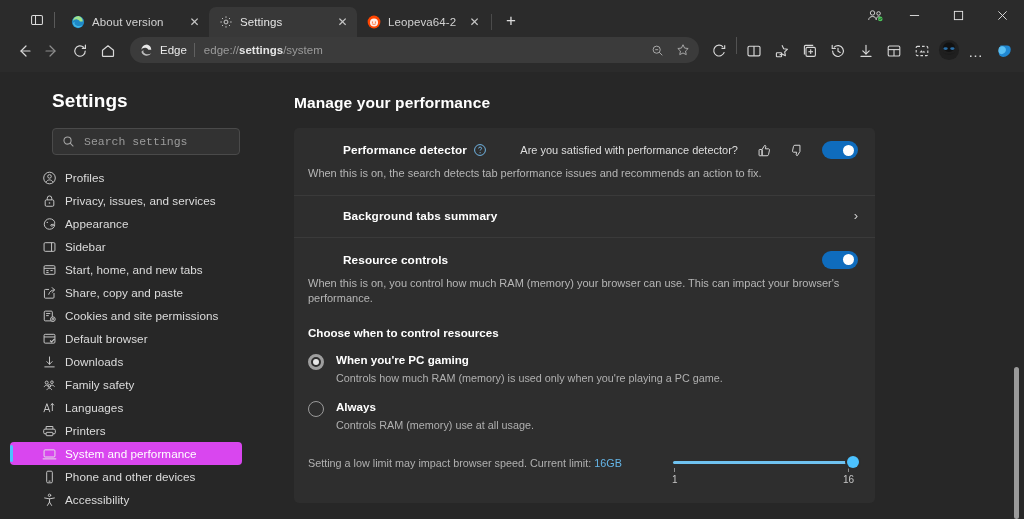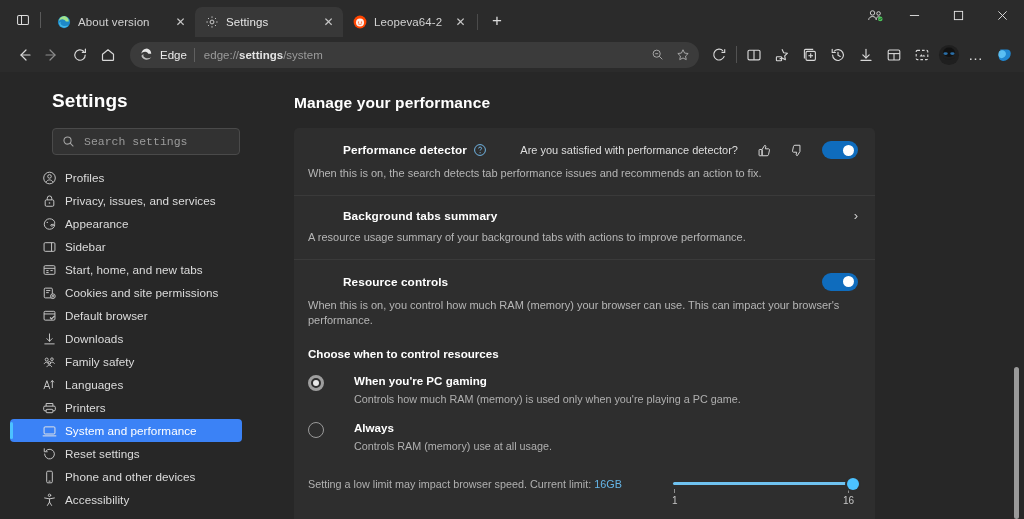--- a/index.html
+++ b/index.html
@@ -23,21 +23,21 @@
     left: 0; top: 0; right: 0; bottom: 0;
     display: flex; flex-direction: column;
   }
 
   
   .tabstrip {
     height: 37px;
     background: #2b2b2b;
     display: flex; align-items: flex-end;
     position: relative;
-    padding-left: 10px;
+    padding-left: 24px;
   }
   .tabstrip-bgfill {
     position:absolute; left:0; right:0; top:0; bottom:0;
     background:#2b2b2b;
     z-index:0;
   }
   .tabstrip > * { position: relative; z-index: 1; }
 
   .tabs-btn {
     width: 26px; height: 26px;
@@ -98,21 +98,21 @@
   .copilot-pill {
     width: 34px; height: 31px;
     display: flex; align-items: center; justify-content: center;
     position: relative;
   }
 
   
   .toolbar {
     height: 35px;
     background: #2b2b2b;
-    display: flex; align-items: center;
+    display: flex; align-items: flex-start;
     padding: 0 6px 0 10px;
     gap: 0;
   }
   .tb-btn {
     width: 28px; height: 28px; flex: none;
     display: flex; align-items: center; justify-content: center;
     border-radius: 5px; color: #d8d8d8;
   }
 
   .omnibox {
@@ -192,21 +192,21 @@
     font-size: 11.7px;
     cursor: pointer;
     letter-spacing: .05px;
   }
   .navitem .nav-ic {
     position: absolute; left: 32px; top: 50%; transform: translateY(-50%);
     width: 15px; height: 15px;
     display: flex; align-items: center; justify-content: center;
     color: #c7c7c7;
   }
-  .navitem.selected { background: #3b82f6; color: #ffffff; }
+  .navitem.selected { background: #d946ef; color: #ffffff; }
   .navitem.selected::before {
     content: ""; position: absolute; left: 0; top: 3px; bottom: 3px;
     width: 3px; border-radius: 2px; background: #4cc2ff;
   }
   .nav-label { white-space: nowrap; }
 
   
   .content {
     flex: 1;
     padding: 22px 0 0 30px;
@@ -257,21 +257,21 @@
   .chev {
     color: #cfcfcf; font-size: 13px; line-height: 1;
   }
 
   
   .sub-h {
     font-size: 11.6px; color: #ffffff; font-weight: 600;
     margin: 20px 0 0 0;
   }
   .radio-row {
-    display: flex; gap: 30px; margin-top: 14px; align-items: flex-start;
+    display: flex; gap: 12px; margin-top: 14px; align-items: flex-start;
   }
   .radio {
     width: 16px; height: 16px; border-radius: 50%;
     border: 1.6px solid #9a9a9a;
     flex: none; margin-top: 1px;
     position: relative;
     background: transparent;
     cursor: pointer;
   }
   .radio.checked {
@@ -599,20 +599,30 @@
                 <rect x="2.2" y="3.4" width="11.6" height="9.2" rx="1.2"></rect>
                 <line x1="2.2" y1="6.2" x2="13.8" y2="6.2"></line>
                 <line x1="4.6" y1="8.6" x2="7" y2="8.6"></line>
                 <line x1="4.6" y1="10.6" x2="7" y2="10.6"></line>
                 <line x1="9" y1="8.6" x2="11.4" y2="8.6"></line>
               </svg>
           </span>
           <span class="nav-label">Start, home, and new tabs</span>
         </div>
 
+        <div class="navitem">
+          <span class="nav-ic">
+            <svg width="15" height="15" viewBox="0 0 16 16" fill="none" stroke="#c7c7c7" stroke-width="1.05" stroke-linecap="round">
+                <path d="M12.8 8.4v4.1a1 1 0 0 1-1 1H3.6a1 1 0 0 1-1-1V5.2a1 1 0 0 1 1-1h3.5"></path>
+                <path d="M7.2 9.4c.8-3.2 3-4.6 6-4.6"></path>
+                <path d="M10.8 2.2l2.6 2.6-2.6 2.6"></path>
+              </svg>
+          </span>
+          <span class="nav-label">Share, copy and paste</span>
+        </div>
 
         <div class="navitem">
           <span class="nav-ic">
             <svg width="15" height="15" viewBox="0 0 16 16" fill="none" stroke="#c7c7c7" stroke-width="1.05">
                 <rect x="2.4" y="2.8" width="8.6" height="10.4" rx="1.1"></rect>
                 <line x1="4.4" y1="5.4" x2="8.9" y2="5.4"></line>
                 <line x1="4.4" y1="7.6" x2="7.2" y2="7.6"></line>
                 <circle cx="11.6" cy="11.4" r="2.5" fill="#2a2a2a"></circle>
                 <circle cx="11.6" cy="11.4" r=".9"></circle>
               </svg>
@@ -682,29 +692,20 @@
         <div class="navitem selected">
           <span class="nav-ic">
             <svg width="15" height="15" viewBox="0 0 16 16" fill="none" stroke="#e6e6e6" stroke-width="1.05">
                 <rect x="2.2" y="3.6" width="11.6" height="7.6" rx="1.1"></rect>
                 <line x1="1.2" y1="13.2" x2="14.8" y2="13.2" stroke-linecap="round"></line>
               </svg>
           </span>
           <span class="nav-label">System and performance</span>
         </div>
 
-        <div class="navitem">
-          <span class="nav-ic">
-            <svg width="15" height="15" viewBox="0 0 16 16" fill="none" stroke="#c7c7c7" stroke-width="1.05" stroke-linecap="round">
-                <path d="M2.8 8a5.2 5.2 0 1 0 1.6-3.7"></path>
-                <path d="M2.4 2.4v3.2h3.2"></path>
-              </svg>
-          </span>
-          <span class="nav-label">Reset settings</span>
-        </div>
 
         <div class="navitem">
           <span class="nav-ic">
             <svg width="15" height="15" viewBox="0 0 16 16" fill="none" stroke="#c7c7c7" stroke-width="1.05">
                 <rect x="5" y="1.8" width="6" height="12.4" rx="1.2"></rect>
                 <line x1="7" y1="12.4" x2="9" y2="12.4"></line>
               </svg>
           </span>
           <span class="nav-label">Phone and other devices</span>
         </div>
@@ -758,21 +759,20 @@
             </div>
             <div class="row-sub">When this is on, the search detects tab performance issues and recommends an action to fix.</div>
           </div>
 
           <div class="row">
             <div class="row-top">
               <span class="row-title">Background tabs summary</span>
               <span class="spacer"></span>
               <span class="chev">›</span>
             </div>
-            <div class="row-sub">A resource usage summary of your background tabs with actions to improve performance.</div>
           </div>
 
           <div class="row" style="padding-bottom:18px;">
             <div class="row-top">
               <span class="row-title">Resource controls</span>
               <span class="spacer"></span>
               <span class="toggle"></span>
             </div>
             <div class="row-sub">When this is on, you control how much RAM (memory) your browser can use. This can impact your browser's performance.</div>
 

